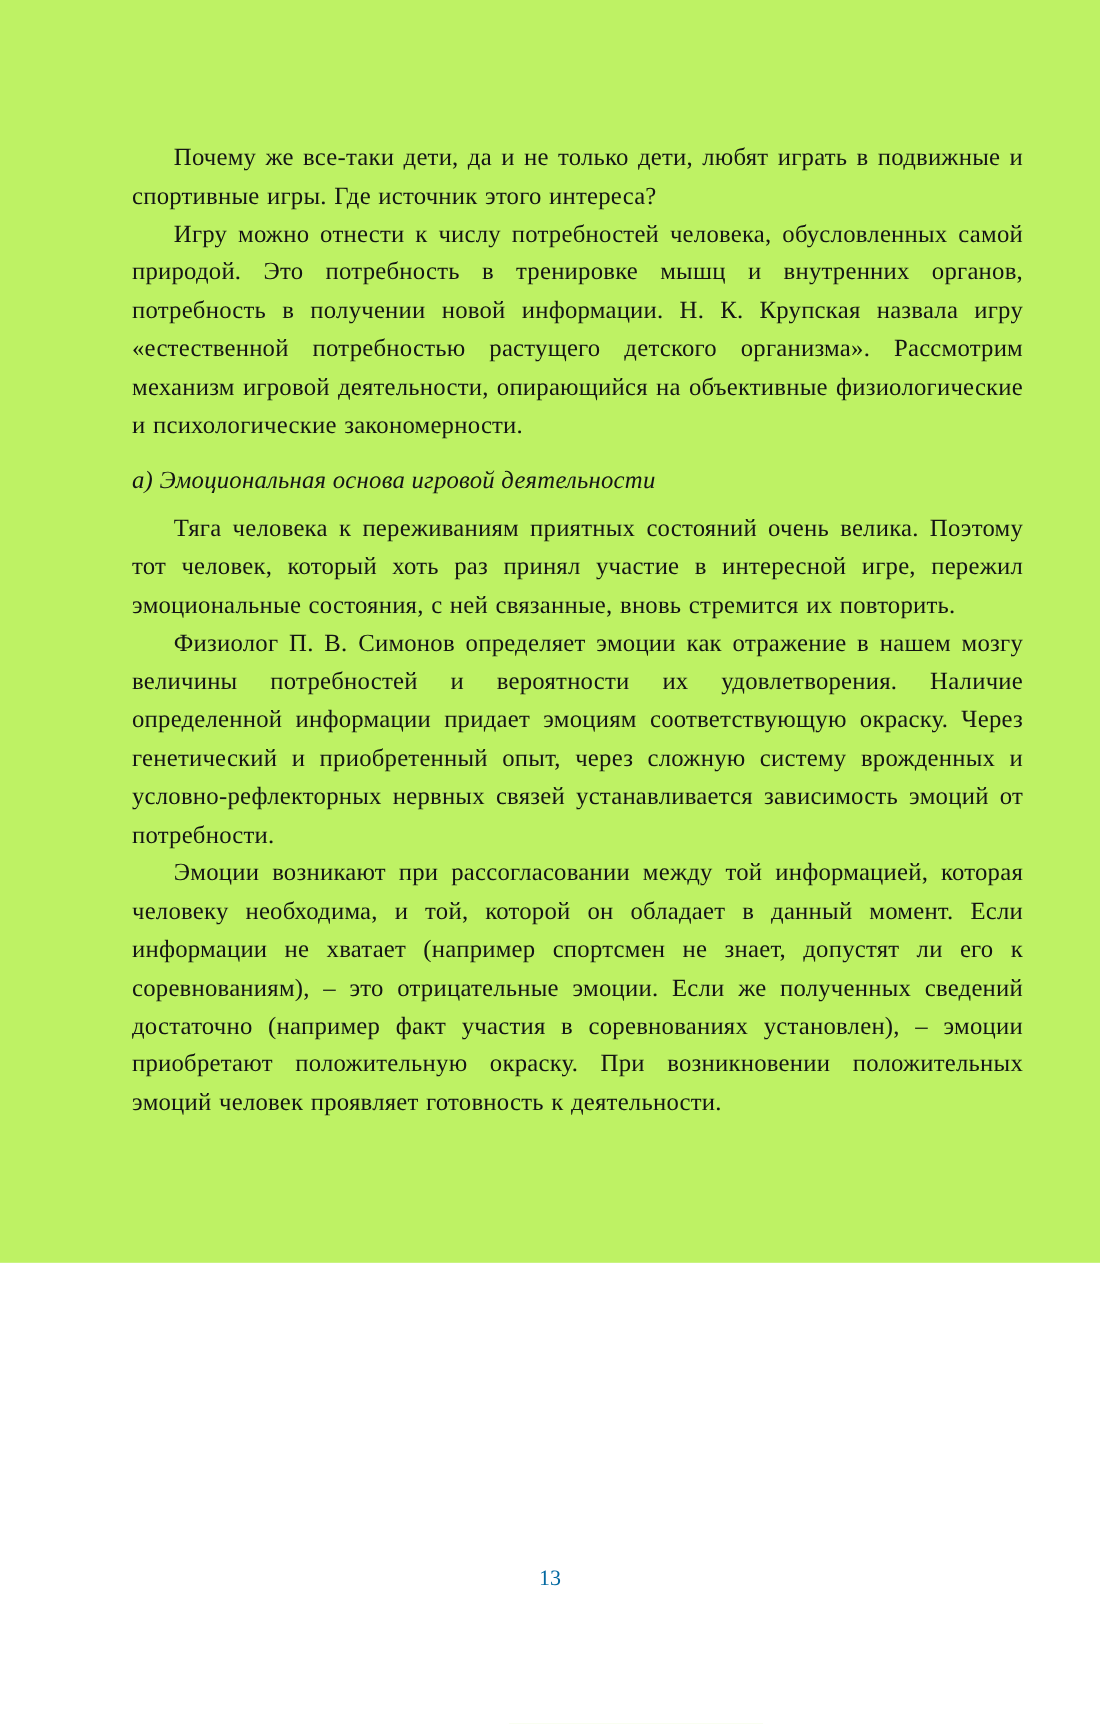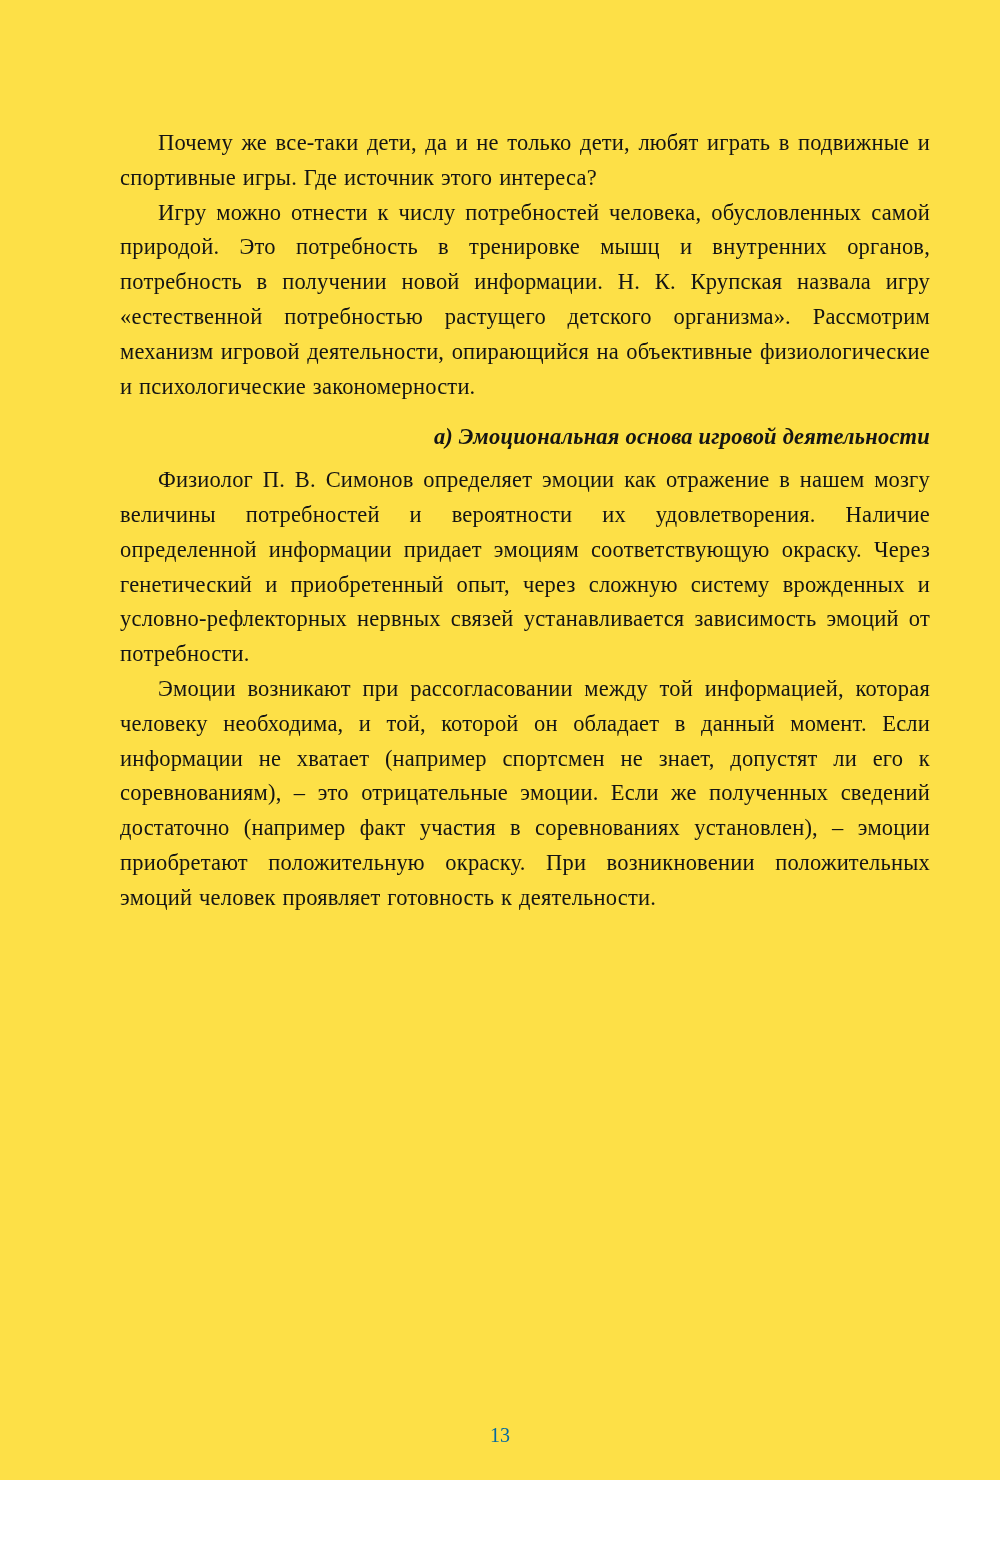--- a/index.html
+++ b/index.html
@@ -11,57 +11,57 @@
     width: 1000px;
     height: 1567px;
     font-family: "Liberation Serif", "DejaVu Serif", serif;
     color: #141414;
     position: relative;
     overflow: hidden;
   }
   .page {
     box-sizing: border-box;
     width: 1000px;
-    height: 1480px;
+    height: 1148px;
     padding: 126px 70px 0 120px;
-    background: #fde047;
+    background: #bef264;
   }
   .para {
     margin: 0;
     font-size: 22.5px;
     line-height: 34.8px;
     text-align: justify;
     text-indent: 38px;
     letter-spacing: 0.2px;
     word-spacing: 1px;
   }
   .section-heading {
     margin: 16px 0 8px 0;
     font-size: 22.5px;
     line-height: 34.8px;
-    font-weight: bold;
+    font-weight: normal;
     font-style: italic;
     text-indent: 0;
     letter-spacing: 0.2px;
-    text-align: right;
   }
   .page-number {
     position: absolute;
     left: 0;
     top: 1424px;
     width: 1000px;
     text-align: center;
     font-size: 20px;
     color: #0369a1;
   }
 </style>
 </head>
 <body>
 
 <div class="page">
   <p class="para">Почему же все-таки дети, да и не только дети, любят играть в подвижные и спортивные игры. Где источник этого интереса?</p>
   <p class="para">Игру можно отнести к числу потребностей человека, обусловленных самой природой. Это потребность в тренировке мышц и внутренних органов, потребность в получении новой информации. Н. К. Крупская назвала игру «естественной потребностью растущего детского организма». Рассмотрим механизм игровой деятельности, опирающийся  на объективные физиологические и психологические закономерности.</p>
   <h2 class="section-heading">а) Эмоциональная основа игровой деятельности</h2>
+  <p class="para">Тяга человека к переживаниям приятных состояний очень велика. Поэтому тот человек, который хоть раз принял участие в интересной игре, пережил эмоциональные состояния, с ней связанные, вновь стремится их повторить.</p>
   <p class="para">Физиолог П. В. Симонов  определяет эмоции как отражение в нашем мозгу величины потребностей и вероятности их удовлетворения. Наличие определенной информации придает эмоциям соответствующую окраску. Через генетический и приобретенный опыт, через сложную систему врожденных и условно-рефлекторных нервных связей устанавливается зависимость эмоций от  потребности.</p>
   <p class="para">Эмоции возникают при рассогласовании между той информацией, которая человеку необходима, и той, которой он обладает в данный момент. Если информации не хватает (например спортсмен не знает, допустят ли его к соревнованиям), – это отрицательные эмоции. Если же полученных сведений достаточно (например факт участия в соревнованиях установлен), – эмоции приобретают положительную окраску. При возникновении положительных эмоций человек проявляет готовность к деятельности.</p>
 </div>
 
 <div class="page-number">13</div>
 
 </body></html>

